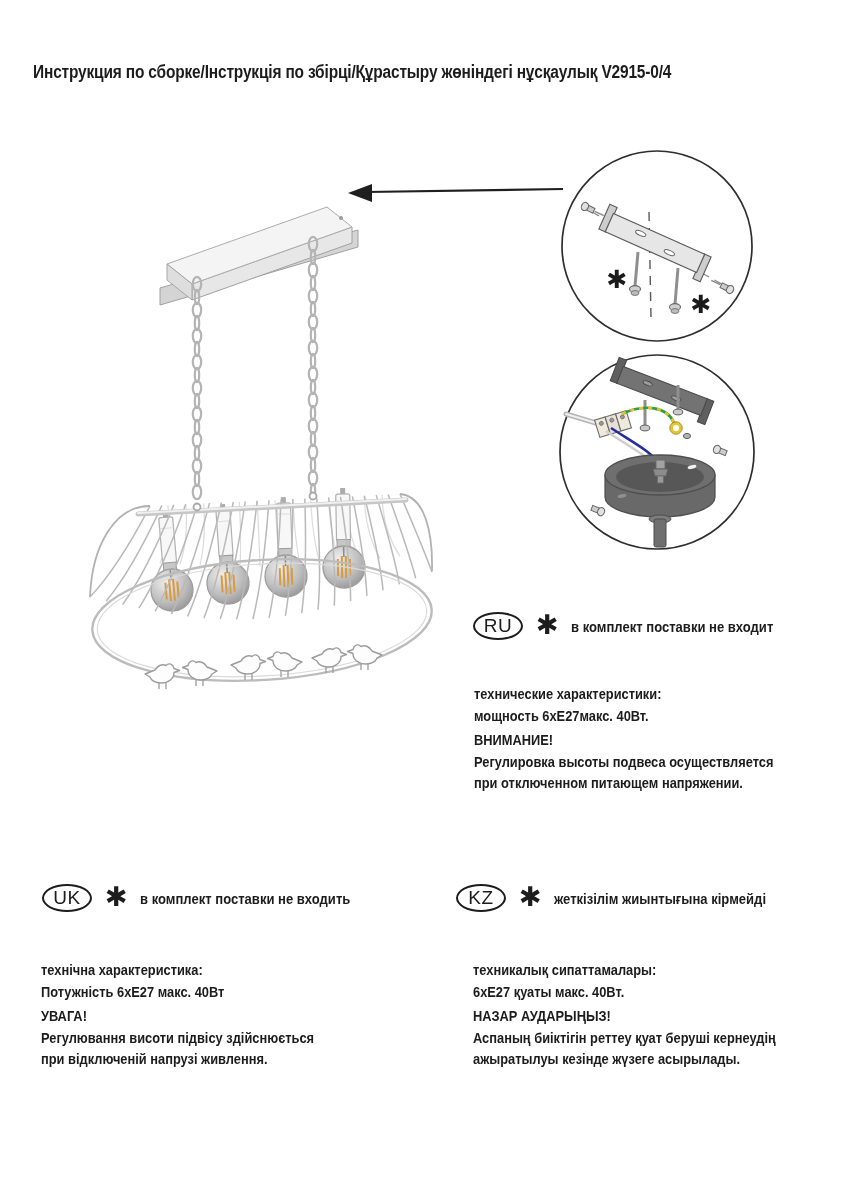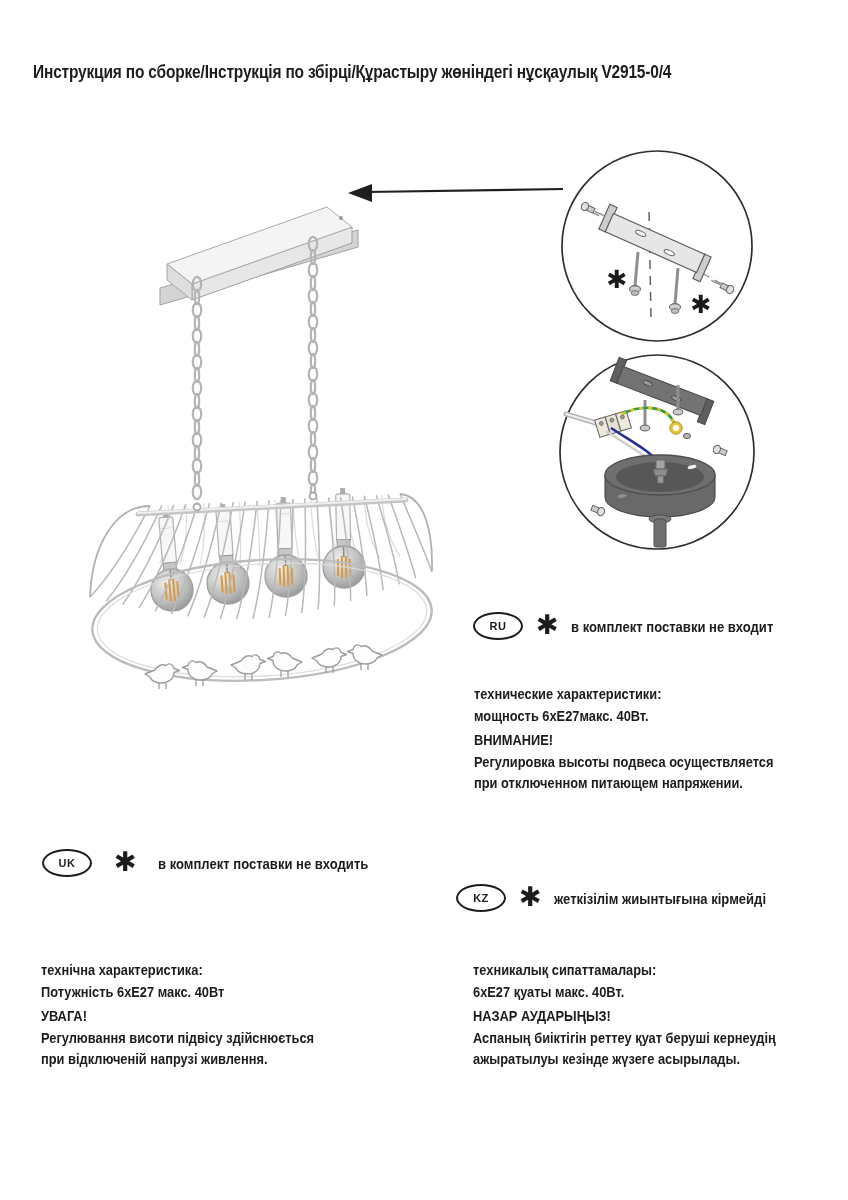--- a/index.html
+++ b/index.html
@@ -11,21 +11,21 @@
   .abs{position:absolute;}
   .page-title{
     left:33px;top:62px;font-size:18px;font-weight:bold;white-space:nowrap;
     transform:scaleX(.86);transform-origin:left top;letter-spacing:-.2px;
   }
   .illustration-svg{left:0;top:0;}
   .lang-row{display:flex;align-items:center;}
   .lang-badge{
     box-sizing:border-box;width:50px;height:28px;border:2.5px solid #1d1d1d;
     border-radius:50%;display:flex;align-items:center;justify-content:center;
-    font-size:11px;font-weight:bold;letter-spacing:.5px;flex:0 0 auto;
+    font-size:19px;font-weight:normal;letter-spacing:.5px;flex:0 0 auto;
   }
   .asterisk{
     font-size:27px;font-weight:bold;line-height:1;margin-left:13px;
     flex:0 0 auto;transform:translateY(-1px);
   }
   .note-text{
     font-size:15px;font-weight:bold;margin-left:12px;white-space:nowrap;
     transform:scaleX(.87);transform-origin:left center;
   }
   .specs{
@@ -304,21 +304,21 @@
 </div>
 
 <div class="abs specs" style="left:474px;top:684px;">
   <div>технические характеристики:</div>
   <div>мощность 6хЕ27макс. 40Вт.</div>
   <div class="warning-title">ВНИМАНИЕ!</div>
   <div>Регулировка высоты подвеса осуществляется</div>
   <div>при отключенном питающем напряжении.</div>
 </div>
 
-<div class="abs lang-row" style="left:42px;top:849px;gap:9px;">
+<div class="abs lang-row" style="left:42px;top:884px;">
   <span class="lang-badge">UK</span>
   <span class="asterisk">✱</span>
   <span class="note-text">в комплект поставки не входить</span>
 </div>
 
 <div class="abs specs" style="left:41px;top:960px;">
   <div>технічна характеристика:</div>
   <div>Потужність 6хЕ27 макс. 40Вт</div>
   <div class="warning-title">УВАГА!</div>
   <div>Регулювання висоти підвісу здійснюється</div>

